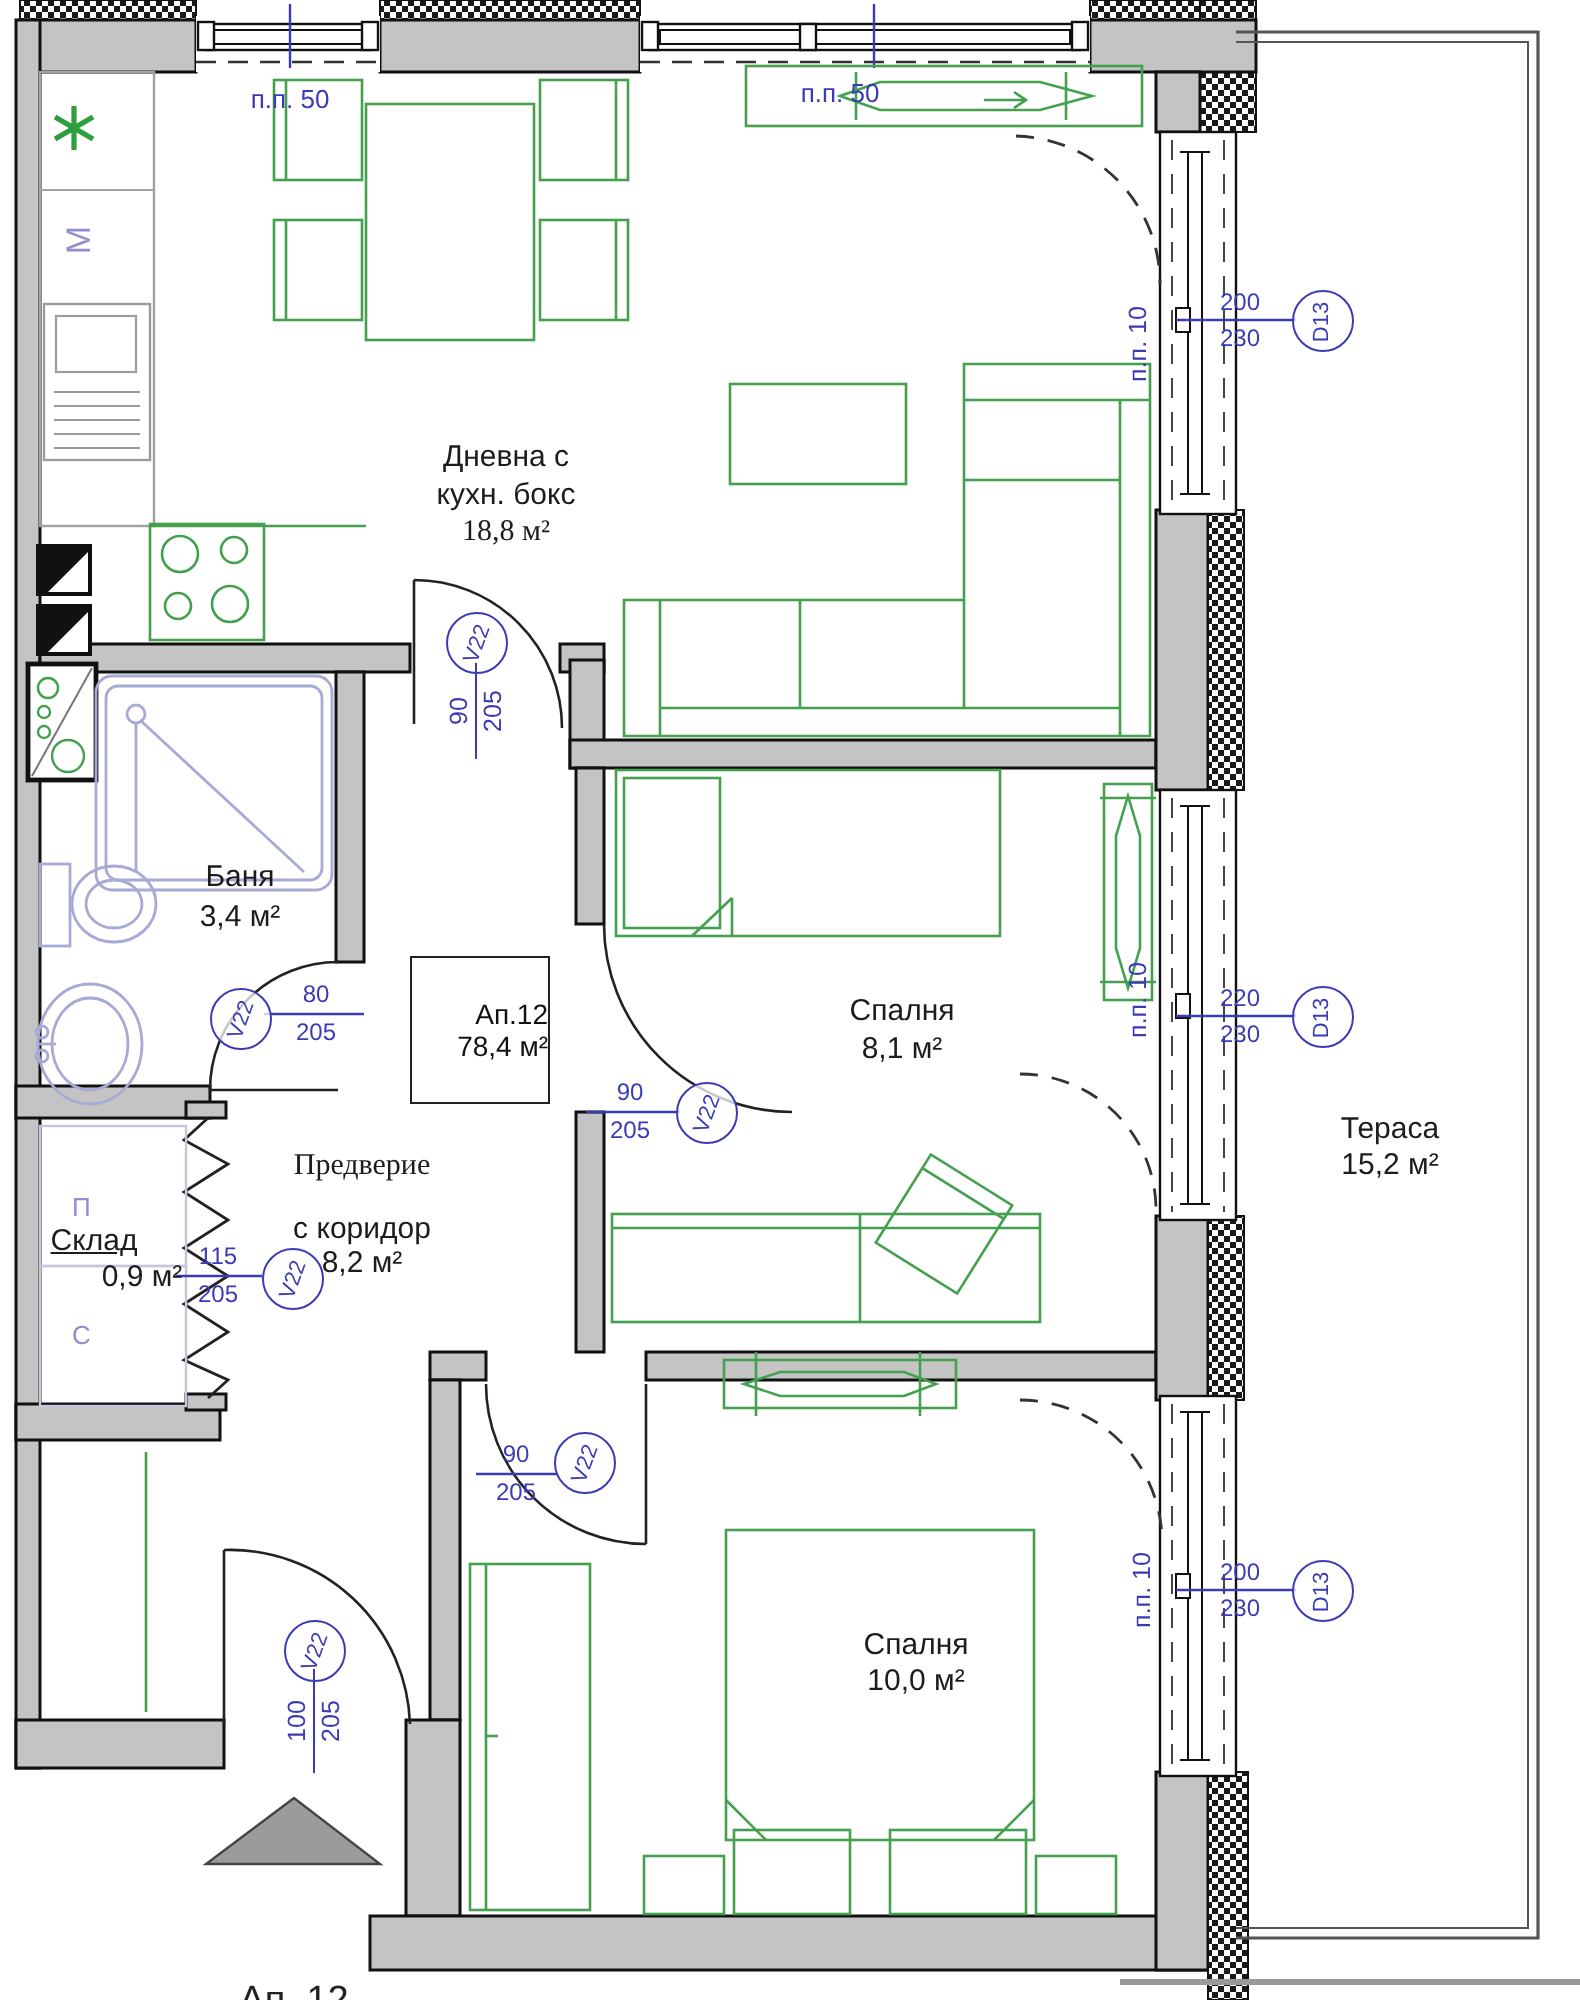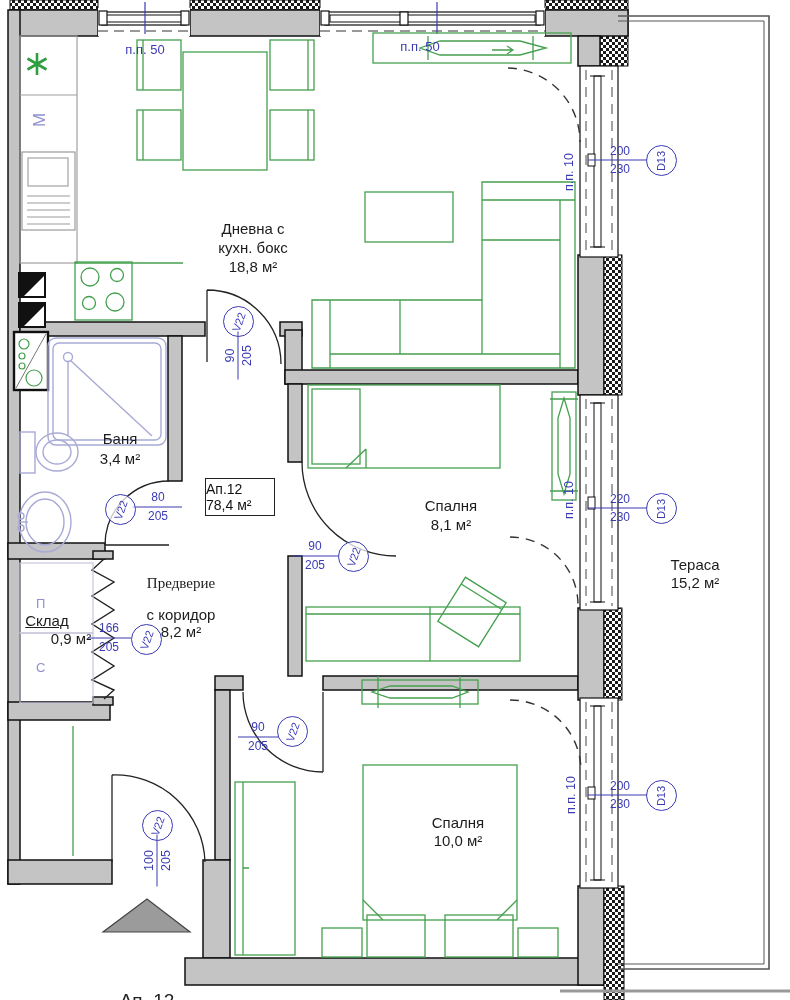--- a/index.html
+++ b/index.html
@@ -12,21 +12,21 @@
         display:flex;align-items:center;justify-content:center;background:rgba(255,255,255,.75);}
   .circ span{display:block;font-size:11px;color:#3b3bb4;transform:rotate(-70deg);white-space:nowrap;}
   .circ.d13 span{transform:rotate(-90deg);}
   .vdim{position:absolute;display:flex;flex-direction:column;align-items:stretch;transform:rotate(-90deg);}
   .vdim .a{font-size:12.5px;color:#3b3bb4;text-align:center;padding-bottom:1px;}
   .vdim .b{font-size:12.5px;color:#3b3bb4;text-align:center;border-top:1.3px solid #3b3bb4;padding-top:1px;}
   .rot90{transform:rotate(-90deg);transform-origin:center center;}
   .pp10{position:absolute;width:56px;height:16px;font-size:12.5px;color:#3b3bb4;text-align:center;white-space:nowrap;}
   .wlbl{position:absolute;width:64px;text-align:center;font-size:13px;color:#3b3bb4;white-space:nowrap;}
   .aptbox{position:absolute;left:205px;top:478px;width:68px;border:1.8px solid #222;background:#fff;
-          text-align:left;font-size:14px;line-height:16px;padding:2px 0;color:#111;}
+          text-align:right;font-size:14px;line-height:16px;padding:20px 0;color:#111;}
   .marklet{position:absolute;color:#8f8fd0;}
   .entlbl{position:absolute;left:97px;top:990px;width:100px;text-align:center;font-size:19px;color:#222;}
 </style>
 </head>
 <body>
 
 <div class="plan">
 
 <svg width="790" height="1000" viewBox="0 0 790 1000">
   <defs>
@@ -283,21 +283,21 @@
   </g>
 
   <polygon points="103,932 190,932 147,899" fill="#9b9b9b" stroke="#444" stroke-width="1.2"></polygon>
 </svg>
 
 <div class="wlbl" style="left:113px;top:42px;">п.п. 50</div>
 <div class="wlbl" style="left:388px;top:39px;">п.п. 50</div>
 
 <div class="lbl" style="left:203px;top:220px;width:100px;">Дневна с</div>
 <div class="lbl" style="left:203px;top:239px;width:100px;">кухн. бокс</div>
-<div class="lbl" style="left:203px;top:258px;width:100px;">18,8 м²</div>
+<div class="lbl" style="left:203px;top:258px;width:100px;font-family:Liberation Serif, serif;">18,8 м²</div>
 
 <div class="lbl" style="left:70px;top:430px;width:100px;">Баня</div>
 <div class="lbl" style="left:70px;top:450px;width:100px;">3,4 м²</div>
 
 <div class="lbl" style="left:401px;top:497px;width:100px;">Спалня</div>
 <div class="lbl" style="left:401px;top:516px;width:100px;">8,1 м²</div>
 
 <div class="lbl" style="left:645px;top:556px;width:100px;">Тераса</div>
 <div class="lbl" style="left:645px;top:574px;width:100px;">15,2 м²</div>
 
@@ -351,21 +351,21 @@
     </div>
 <div class="dim" style="left:136px;top:490px;">80</div>
 <div class="dim" style="left:136px;top:509px;">205</div>
 
 <div class="dim" style="left:293px;top:539px;">90</div>
 <div class="dim" style="left:293px;top:558px;">205</div>
 <div class="circ" style="left:338px;top:541px;">
       <span>V22</span>
     </div>
 
-<div class="dim" style="left:88px;top:621px;width:42px;">166</div>
+<div class="dim" style="left:88px;top:621px;width:42px;">115</div>
 <div class="dim" style="left:88px;top:640px;width:42px;">205</div>
 <div class="circ" style="left:131px;top:624px;">
       <span>V22</span>
     </div>
 
 <div class="dim" style="left:236px;top:720px;">90</div>
 <div class="dim" style="left:236px;top:739px;">205</div>
 <div class="circ" style="left:277px;top:716px;">
       <span>V22</span>
     </div>

